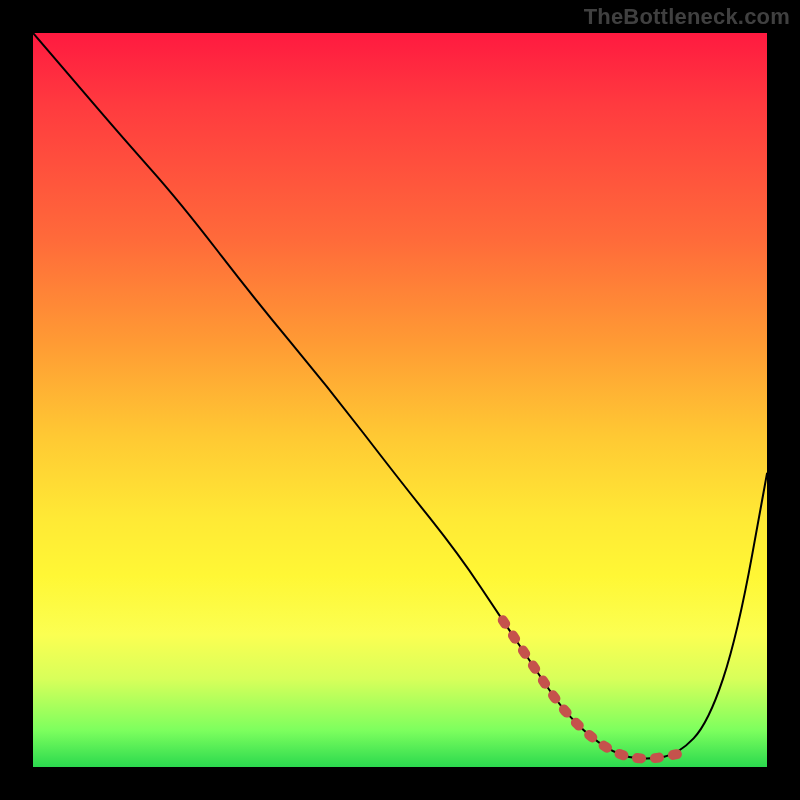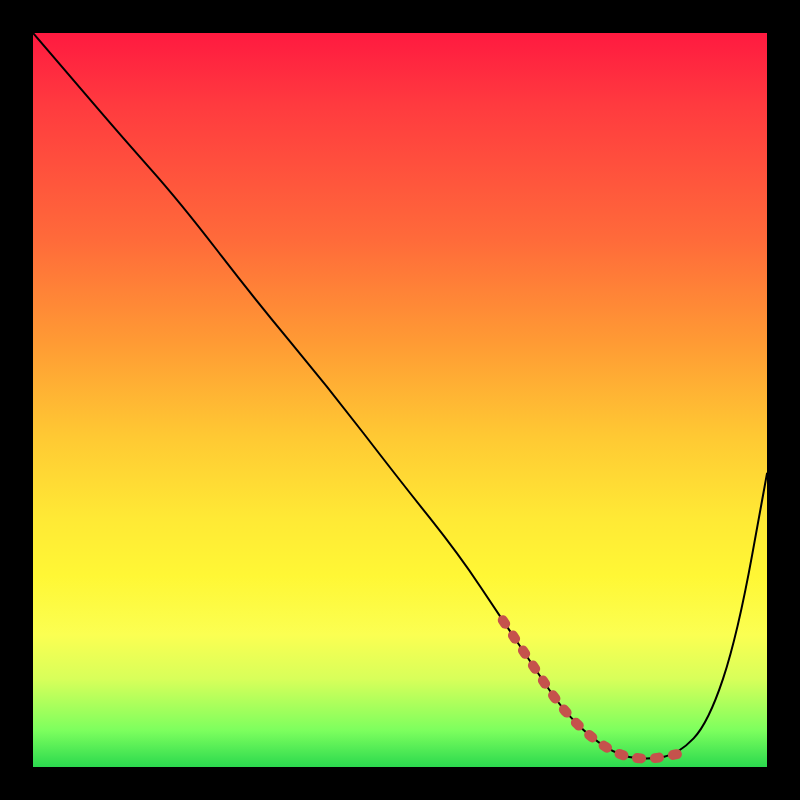--- a/index.html
+++ b/index.html
@@ -72,20 +72,21 @@
     stroke-linecap: round;
     stroke-linejoin: round;
     stroke-dasharray: 4 14;
   }
 </style>
 </head>
 <body>
 
 <div class="frame">
 
+  <div class="watermark">TheBottleneck.com</div>
 
   <div class="plot-area">
     <svg class="plot-svg" viewBox="0 0 734 734">
 
       <path id="curve-path" class="curve" d="M 0.0 0.0 Q 44.0 51.4 66.1 77.1 Q 88.1 102.8 117.4 135.8 Q 146.8 168.8 183.5 216.5 Q 220.2 264.2 256.9 308.3 Q 293.6 352.3 330.3 400.0 Q 367.0 447.7 396.4 484.4 Q 425.7 521.1 447.7 554.2 Q 469.8 587.2 484.4 609.2 Q 499.1 631.2 513.8 653.3 Q 528.5 675.3 543.2 690.0 Q 557.8 704.6 572.5 713.8 Q 587.2 723.0 601.9 724.8 Q 616.6 726.7 631.2 723.7 Q 645.9 720.8 660.6 705.4 Q 675.3 690.0 690.0 645.9 Q 704.6 601.9 719.3 521.1 T 734.0 440.4"></path>
 
       <path id="markers-path" class="markers" d="M 469.8 587.2 Q 499.1 631.2 513.8 653.3 Q 528.5 675.3 543.2 690.0 Q 557.8 704.6 572.5 713.8 Q 587.2 723.0 601.9 724.8 Q 616.6 726.7 631.2 723.7 T 645.9 720.8"></path>
     </svg>
   </div>
 

